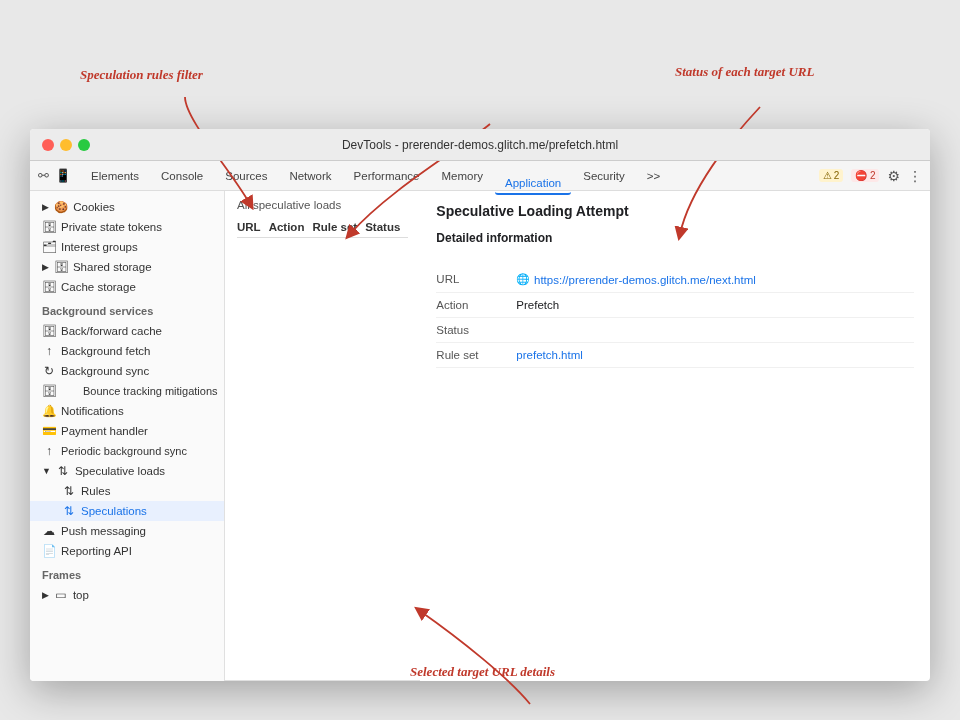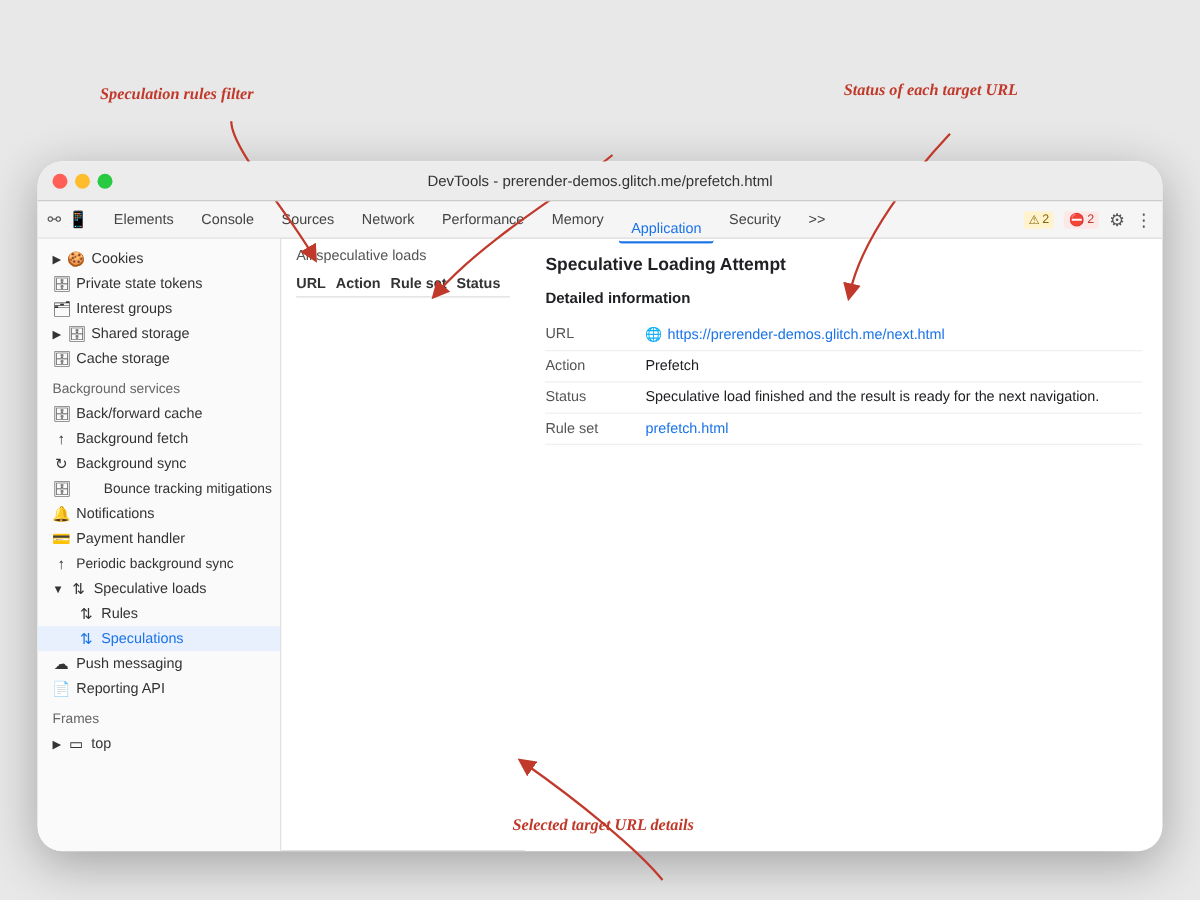--- a/index.html
+++ b/index.html
@@ -33,21 +33,21 @@
 
     
     .ann1 { top: 30px; left: 55px; }
     .ann2 { top: 45px; left: 340px; text-align: center; }
     .ann3 { top: 30px; left: 660px; text-align: center; }
     .ann4 { bottom: 10px; left: 390px; text-align: center; }
 
     
     .devtools-window {
       background: #fff;
-      border-radius: 20px;
+      border-radius: 4px;
       box-shadow: 0 10px 40px rgba(0,0,0,0.3);
       overflow: hidden;
       margin-top: 90px;
     }
 
     
     .title-bar {
       background: #ececec;
       height: 32px;
       display: flex;
@@ -165,21 +165,21 @@
 
     .sidebar-item.active {
       background: #e8f0fe;
       color: #1a73e8;
     }
 
     .sidebar-group-label {
       padding: 8px 12px 4px 12px;
       font-size: 11px;
       color: #666;
-      font-weight: 400;
+      font-weight: 700;
       text-transform: none;
     }
 
     .icon-small {
       font-size: 12px;
       width: 14px;
       text-align: center;
       flex-shrink: 0;
     }
 
@@ -238,21 +238,21 @@
       font-size: 14px;
       font-weight: 600;
       color: #202124;
       margin-bottom: 12px;
     }
 
     .detail-subtitle {
       font-size: 12px;
       font-weight: 700;
       color: #202124;
-      margin-bottom: 10px;
+      margin-bottom: 22px;
     }
 
     .detail-row {
       display: flex;
       padding: 6px 0;
       font-size: 11.5px;
       border-bottom: 1px solid #f0f0f0;
       align-items: flex-start;
     }
 
@@ -282,21 +282,21 @@
       pointer-events: none;
     }
   </style>
 </head>
 <body>
 
 <div class="page-wrapper">
 
   <div class="annotation ann1" style="top:28px;left:50px;">Speculation rules filter</div>
   <div class="annotation ann3" style="top:25px;left:645px;">Status of each target URL</div>
-  <div class="annotation ann4" style="bottom:12px;left:380px;">Selected target URL details</div>
+  <div class="annotation ann4" style="bottom:0;left:380px;">Selected target URL details</div>
 
   <svg class="arrow-ann" style="position:absolute;top:0;left:0;width:900px;height:750px;pointer-events:none;">
 
     <path d="M 155 58 C 155 80 200 130 220 165" stroke="#c0392b" stroke-width="1.8" fill="none" marker-end="url(#arrow)"></path>
 
     <path d="M 460 85 C 430 110 360 150 320 195" stroke="#c0392b" stroke-width="1.8" fill="none" marker-end="url(#arrow)"></path>
 
     <path d="M 730 68 C 700 100 660 150 650 195" stroke="#c0392b" stroke-width="1.8" fill="none" marker-end="url(#arrow)"></path>
 
     <path d="M 500 665 C 480 640 430 600 390 572" stroke="#c0392b" stroke-width="1.8" fill="none" marker-end="url(#arrowup)"></path>
@@ -469,21 +469,20 @@
                 <div class="detail-value">
                   <a href="#" class="detail-link"><span style="font-size:11px;">🌐</span>https://prerender-demos.glitch.me/next.html</a>
                 </div>
               </div>
               <div class="detail-row">
                 <div class="detail-label">Action</div>
                 <div class="detail-value">Prefetch</div>
               </div>
               <div class="detail-row">
                 <div class="detail-label">Status</div>
-                <div class="detail-value">Speculative load finished and the result is ready for the next navigation.</div>
               </div>
               <div class="detail-row">
                 <div class="detail-label">Rule set</div>
                 <div class="detail-value">
                   <a href="#" class="detail-link">prefetch.html</a>
                 </div>
               </div>
             </div>
         </div>
 

